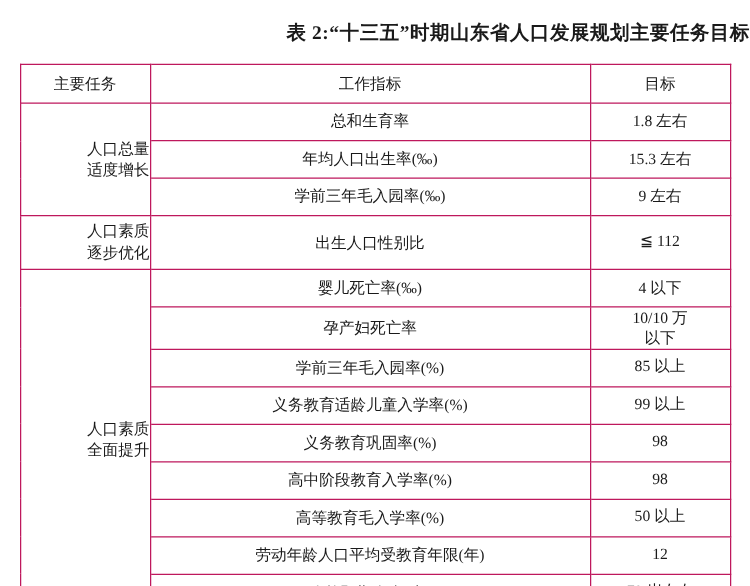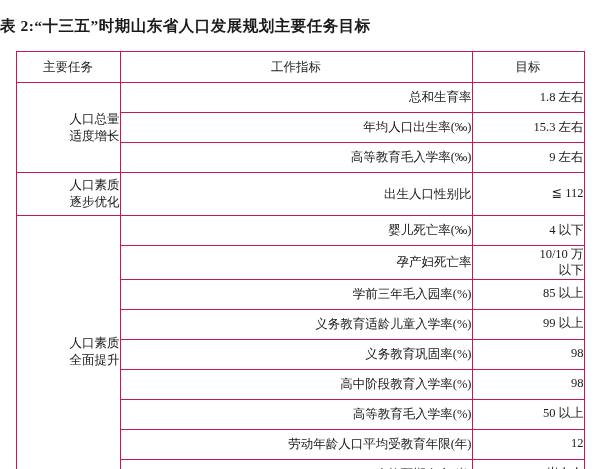--- a/index.html
+++ b/index.html
@@ -14,21 +14,21 @@
     color: #1a1a1a;
     overflow: hidden;
   }
   .page {
     width: 600px;
     height: 469px;
     position: relative;
     box-sizing: border-box;
   }
   .title {
-    text-align: left;
+    text-align: right;
     font-size: 15.5px;
     font-weight: bold;
     letter-spacing: 0.5px;
     padding-top: 16px;
     padding-bottom: 14px;
     font-family: "Liberation Serif", "DejaVu Serif", serif;
   }
   table.maintable {
     border-collapse: collapse;
     margin: 0 auto;
@@ -49,26 +49,26 @@
     font-size: 13px;
     font-weight: bold;
   }
   .cat-cell {
     text-align: right;
     line-height: 1.35;
     font-size: 13px;
     padding: 2px 4px;
   }
   .ind-cell {
-    text-align: right;
+    text-align: center;
     padding-left: 18px;
     height: 29px;
   }
   .tgt-cell {
-    text-align: right;
+    text-align: center;
     height: 29px;
     line-height: 1.25;
   }
   .col-cat { width: 104px; }
   .col-ind { width: 352px; }
   .col-tgt { width: 112px; }
   .two-line {
     line-height: 1.3;
     padding-top: 2px;
     padding-bottom: 2px;
@@ -103,21 +103,21 @@
           <div>适度增长</div>
         </td>
         <td class="ind-cell">总和生育率</td>
         <td class="tgt-cell">1.8 左右</td>
       </tr>
       <tr>
         <td class="ind-cell">年均人口出生率(‰)</td>
         <td class="tgt-cell">15.3 左右</td>
       </tr>
       <tr>
-        <td class="ind-cell">高等教育毛入学率(‰)</td>
+        <td class="ind-cell">学前三年毛入园率(‰)</td>
         <td class="tgt-cell">9 左右</td>
       </tr>
 
       <tr>
         <td class="cat-cell" rowspan="1">
           <div>人口素质</div>
           <div>逐步优化</div>
         </td>
         <td class="ind-cell" style="height:42px">出生人口性别比</td>
         <td class="tgt-cell">≦ 112</td>

